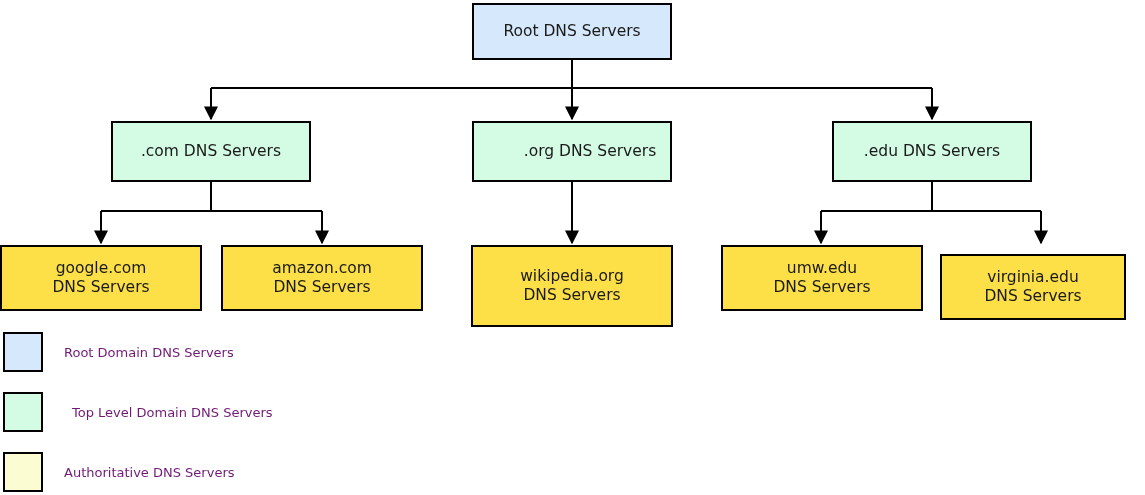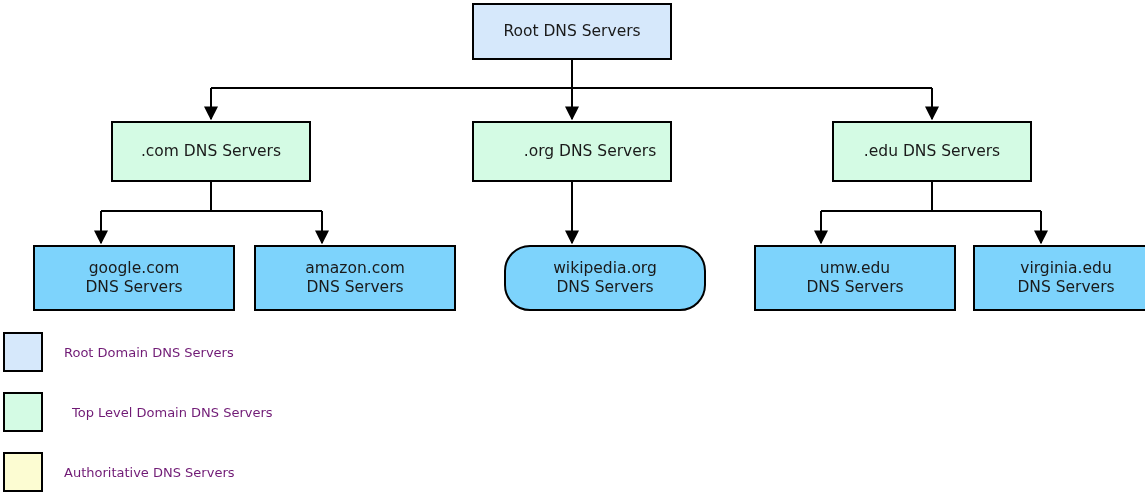--- a/index.html
+++ b/index.html
@@ -34,21 +34,21 @@
     justify-content: center;
     text-align: center;
     font-size: 15.5px;
     line-height: 19px;
     color: #1a1a1a;
     white-space: pre-line;
     z-index: 2;
   }
   .node.root   { background: #d6e8fb; }
   .node.tld    { background: #d4fbe4; }
-  .node.auth   { background: #7dd3fc; margin-left: 33px; }
+  .node.auth   { background: #fde047; }
 
   .legend-row {
     position: absolute;
     display: flex;
     align-items: center;
   }
   .legend-swatch {
     box-sizing: border-box;
     width: 40px;
     height: 40px;
@@ -103,25 +103,25 @@
   <div class="node root" style="left:472px; top:3px; width:200px; height:57px;">Root DNS Servers</div>
 
   <div class="node tld" style="left:111px; top:121px; width:200px; height:61px;">.com DNS Servers</div>
   <div class="node tld" style="left:472px; top:121px; width:200px; height:61px;padding-left:36px;">.org DNS Servers</div>
   <div class="node tld" style="left:832px; top:121px; width:200px; height:61px;">.edu DNS Servers</div>
 
   <div class="node auth" style="left:0px; top:245px; width:202px; height:66px;">google.com
 DNS Servers</div>
   <div class="node auth" style="left:221px; top:245px; width:202px; height:66px;">amazon.com
 DNS Servers</div>
-  <div class="node auth" style="left:471px; top:245px; width:202px; height:66px;border-radius:26px;">wikipedia.org
+  <div class="node auth" style="left:471px; top:245px; width:202px; height:82px;">wikipedia.org
 DNS Servers</div>
   <div class="node auth" style="left:721px; top:245px; width:202px; height:66px;">umw.edu
 DNS Servers</div>
-  <div class="node auth" style="left:940px; top:245px; width:186px; height:66px;">virginia.edu
+  <div class="node auth" style="left:940px; top:254px; width:186px; height:66px;">virginia.edu
 DNS Servers</div>
 
   <div class="legend-row" style="left:3px; top:332px;">
     <div class="legend-swatch root"></div>
     <div class="legend-label">Root Domain DNS Servers</div>
   </div>
 
   <div class="legend-row" style="left:3px; top:392px;gap:8px;">
     <div class="legend-swatch tld"></div>
     <div class="legend-label">Top Level Domain DNS Servers</div>

